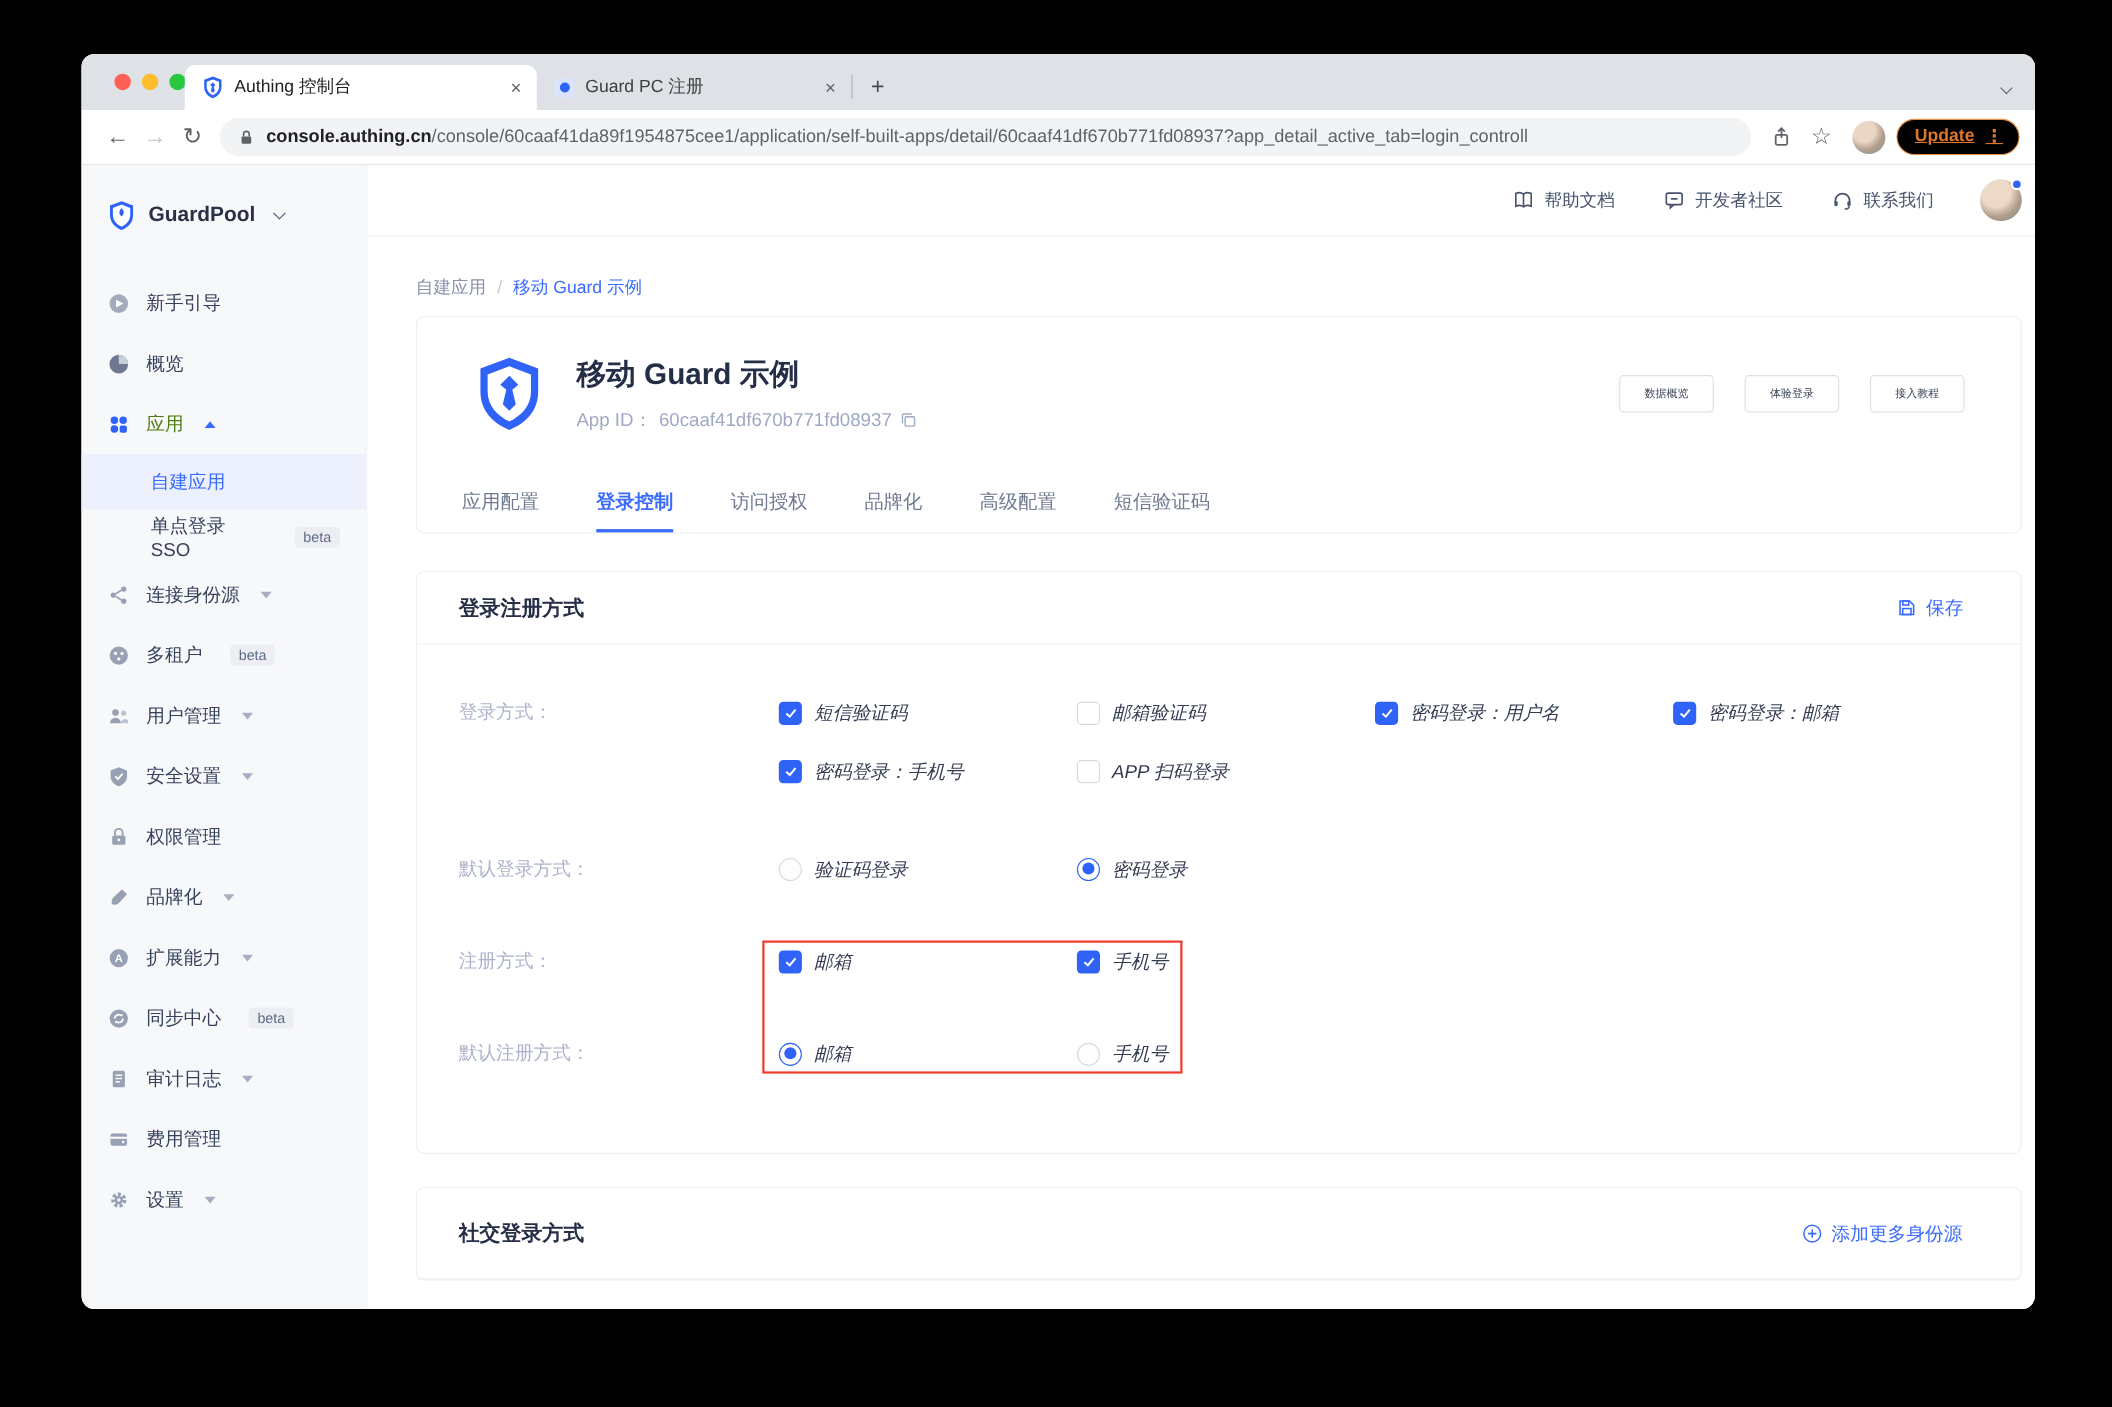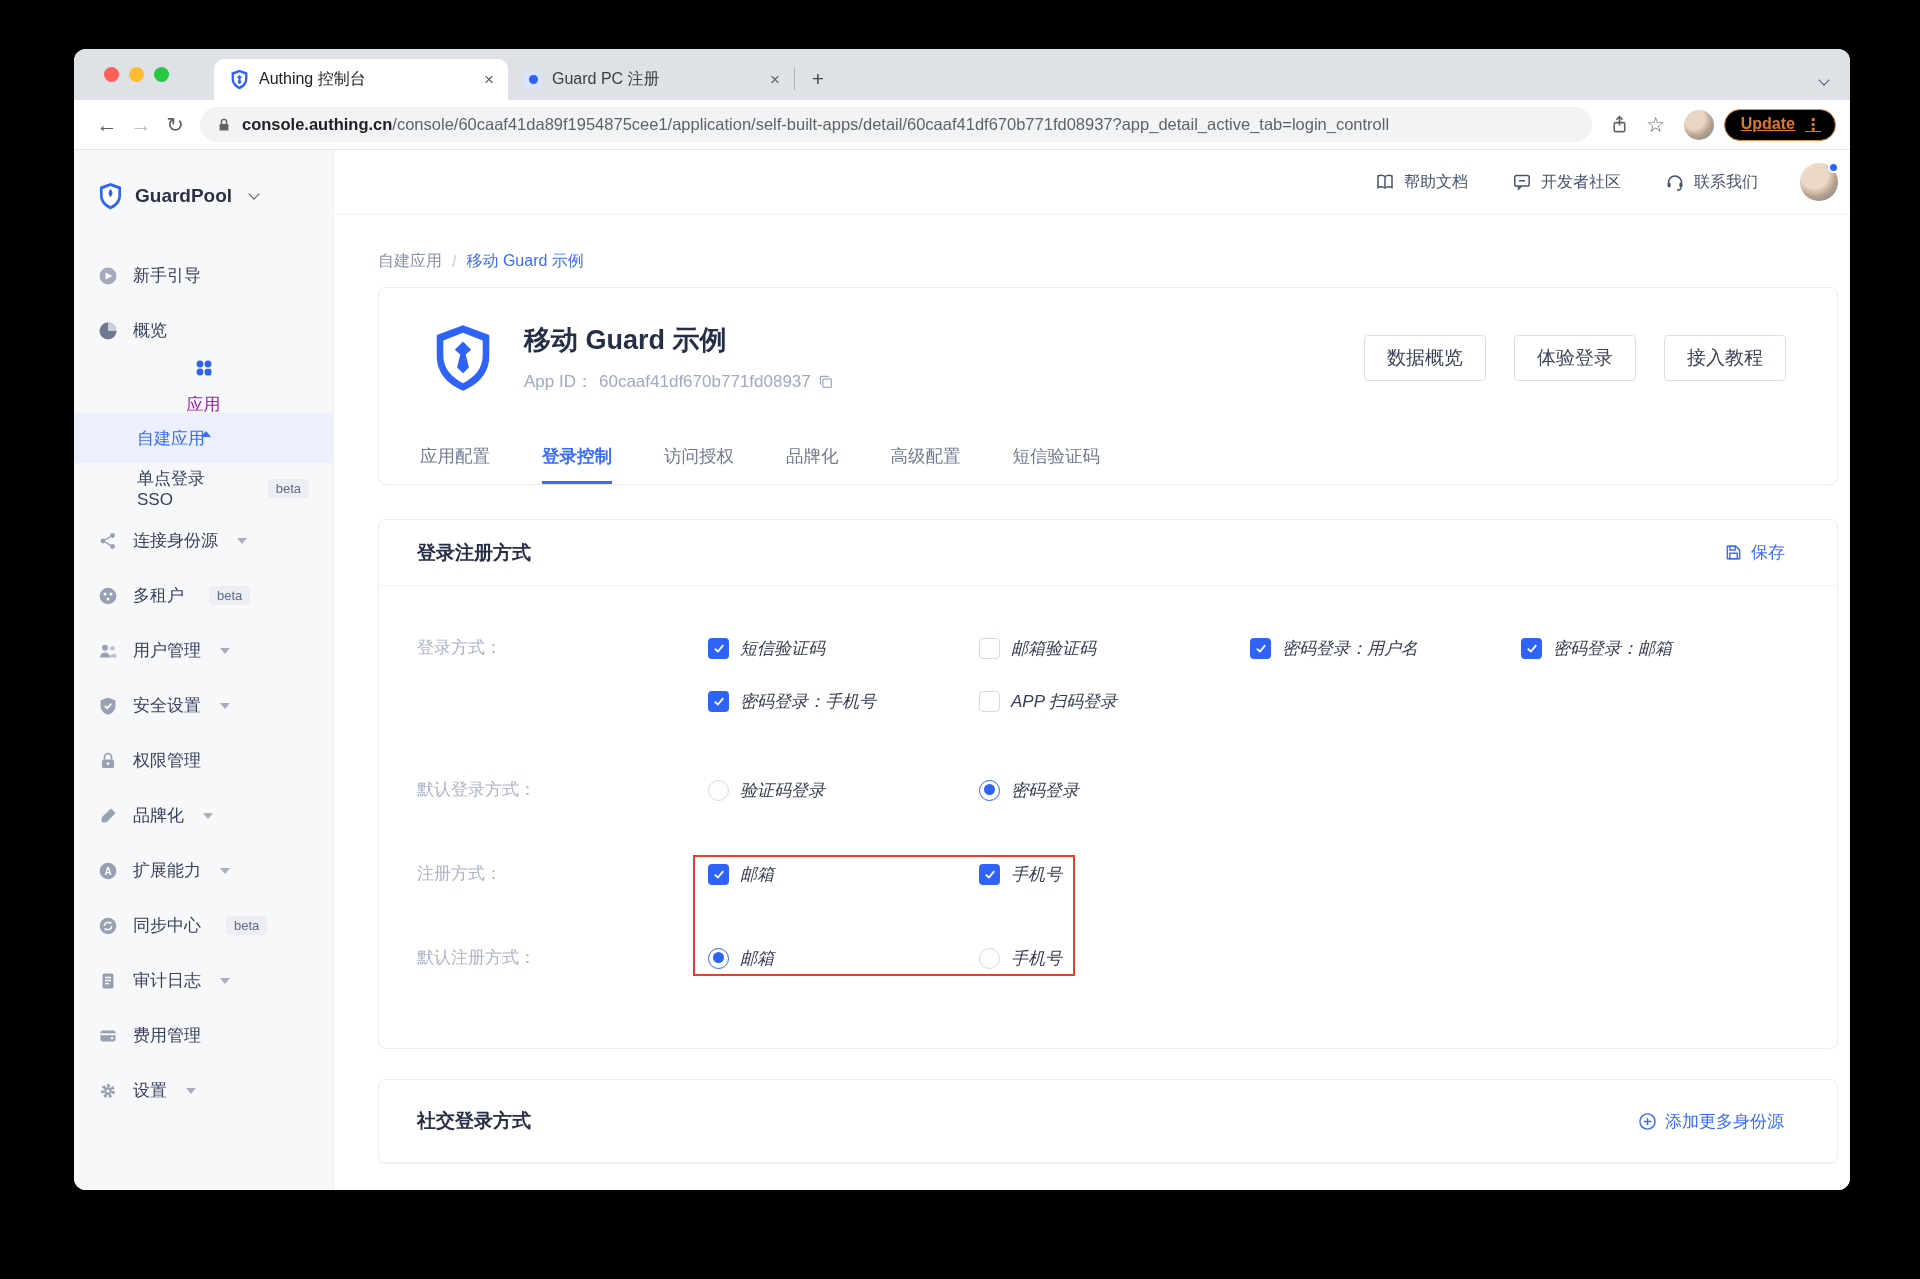--- a/index.html
+++ b/index.html
@@ -6,21 +6,21 @@
   html,body { width:1920px; height:1279px; background:#000; font-family:"Liberation Sans","DejaVu Sans",sans-serif; }
   .canvas { position:relative; width:1920px; height:1279px; background:#000; overflow:hidden; }
   .window { position:absolute; left:74px; top:49px; width:1776px; height:1141px; border-radius:12px; overflow:hidden; background:#fff; display:flex; flex-direction:column; }
 
   
   .tabstrip { height:51px; background:#dee1e6; display:flex; align-items:flex-end; padding-left:30px; position:relative; }
   .lights { display:flex; gap:10px; align-items:center; position:absolute; left:30px; top:18px; }
   .light { width:15px; height:15px; border-radius:50%; }
   .light.red{ background:#ff5f57; } .light.yellow{ background:#febc2e; } .light.green{ background:#28c840; }
   .tab { height:41px; display:flex; align-items:center; gap:10px; padding:0 14px 0 16px; font-size:16px; color:#3c4043; position:relative; }
-  .tab.active { background:#fff; border-radius:10px 10px 0 0; width:294px; margin-left:110px; color:#202124; }
+  .tab.active { background:#fff; border-radius:10px 10px 0 0; width:320px; margin-left:64px; color:#202124; }
   .tab.inactive { width:286px; }
   .tab .title { flex:1; white-space:nowrap; overflow:hidden; }
   .tab .close { font-size:17px; color:#5f6368; cursor:default; }
   .tab-sep { width:1px; height:22px; background:#aeb2b8; margin-bottom:10px; }
   .newtab { width:30px; height:30px; margin:0 0 6px 8px; border-radius:50%; display:flex; align-items:center; justify-content:center; font-size:21px; color:#45494e; }
   .strip-spacer { flex:1; }
   .strip-chev { margin:0 22px 16px 0; color:#5f6368; }
   .favicon-guard { width:18px; height:18px; border-radius:4px; background:#dbe4ff; position:relative; }
   .favicon-guard::after { content:""; position:absolute; left:4.5px; top:4.5px; width:9px; height:9px; border-radius:50%; background:#2f63f7; }
 
@@ -41,21 +41,21 @@
   .appbody { flex:1; display:flex; min-height:0; }
   .sidebar { width:260px; background:#f7f8fa; border-right:1px solid #eef0f3; padding-top:18px; flex-shrink:0; }
   .brand { height:56px; display:flex; align-items:center; gap:12px; padding:0 24px; }
   .brand-name { font-size:19px; font-weight:bold; color:#2a3146; }
   .chev { display:inline-block; width:8px; height:8px; border-right:1.8px solid #555f75; border-bottom:1.8px solid #555f75; transform:rotate(45deg); margin-left:6px; margin-top:-4px; }
   .nav { margin-top:24px; }
   .nav-item { height:55px; display:flex; align-items:center; gap:15px; padding:0 24px; font-size:17px; color:#36415c; cursor:default; }
   .nav-item .nicon { width:20px; height:20px; flex-shrink:0; }
   .nav-item.child { padding-left:63px; height:50px; }
   .nav-item.selected { background:#ecf0fc; color:#3a6bff; }
-  .nav-item.section-active { color:#a21caf;flex-direction:column; }
+  .nav-item.section-active { color:#4d7c0f; }
   .badge { margin-left:10px; background:#eceef3; color:#5d6b87; font-size:13px; padding:2px 8px; border-radius:4px; }
   .tri-down { width:0; height:0; border-left:5px solid transparent; border-right:5px solid transparent; border-top:6px solid #a6aec0; margin-left:4px; }
   .tri-up { width:0; height:0; border-left:5px solid transparent; border-right:5px solid transparent; border-bottom:6px solid #3a6bff; margin-left:4px; }
 
   .main { flex:1; display:flex; flex-direction:column; min-width:0; background:#fff; }
   .topbar { height:65px; display:flex; align-items:center; justify-content:flex-end; gap:44px; padding-right:12px; border-bottom:1px solid #eef0f2; flex-shrink:0; }
   .toplink { display:flex; align-items:center; gap:9px; font-size:16px; color:#47536e; }
   .avatar-lg { width:38px; height:38px; border-radius:50%; position:relative; background:radial-gradient(circle at 38% 32%, #ecd9c8 0 38%, #b59f8e 62%, #6f8287 100%); margin-left:-2px; }
   .notif-dot { position:absolute; right:-1px; top:-1px; width:11px; height:11px; border-radius:50%; background:#2f63f7; border:2px solid #fff; }
 
@@ -66,21 +66,21 @@
   .breadcrumb .cur { color:#3a6bff; }
 
   .card { border:1px solid #ebedf1; border-radius:8px; background:#fff; }
   .app-card { margin-top:15px; height:198px; display:flex; flex-direction:column; }
   .app-card-top { display:flex; align-items:center; padding:34px 51px 0 53px; }
   .applogo { width:62px; height:70px; flex-shrink:0; }
   .app-meta { margin-left:30px; flex:1; min-width:0; }
   .app-title { font-size:27px; font-weight:600; color:#242e47; }
   .app-id { margin-top:12px; font-size:17px; color:#9fa9c4; display:flex; align-items:center; gap:6px; }
   .actions { display:flex; gap:28px; }
-  .btn { border:1px solid #dcdee3; border-radius:4px; background:#fff; font-size:19px; color:#3a4358; padding:9px 22px; font-family:inherit; }
+  .btn { border:1px solid #dcdee3; border-radius:4px; background:#fff; font-size:10px; color:#3a4358; padding:9px 22px; font-family:inherit; }
   .apptabs { margin-top:auto; display:flex; gap:52px; padding-left:41px; font-size:17.5px; }
   .apptab { color:#6f7a91; padding-bottom:13px; border-bottom:3px solid transparent; }
   .apptab.active { color:#3a6bff; font-weight:600; border-bottom-color:#3a6bff; }
 
   .section-card { margin-top:34px; }
   .section-head { height:66px; display:flex; align-items:center; justify-content:space-between; padding:0 52px 0 38px; border-bottom:1px solid #f0f1f4; }
   .section-title { font-size:19px; font-weight:600; color:#252e45; }
   .linkbtn { display:flex; align-items:center; gap:8px; font-size:17px; color:#3a6bff; }
 
   .card-body { padding:50px 0 0 38px; font-size:17px; }

